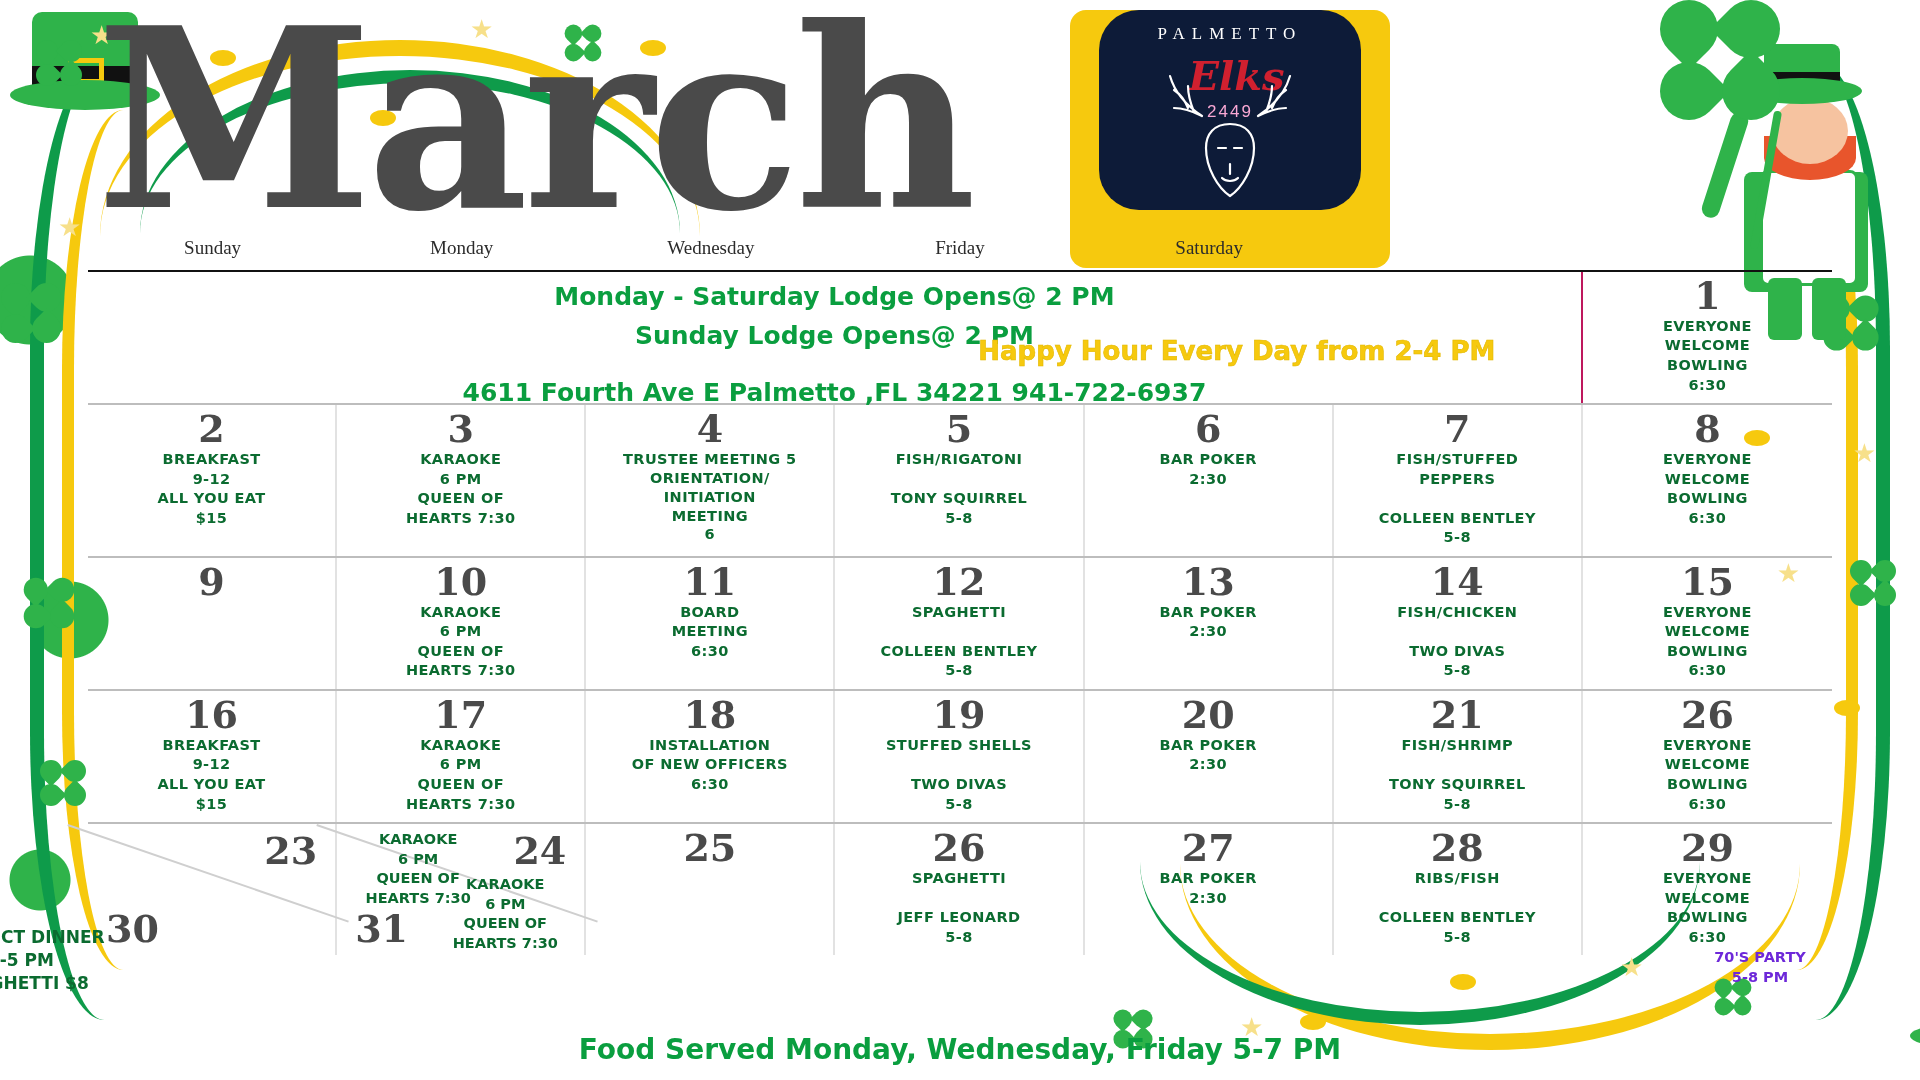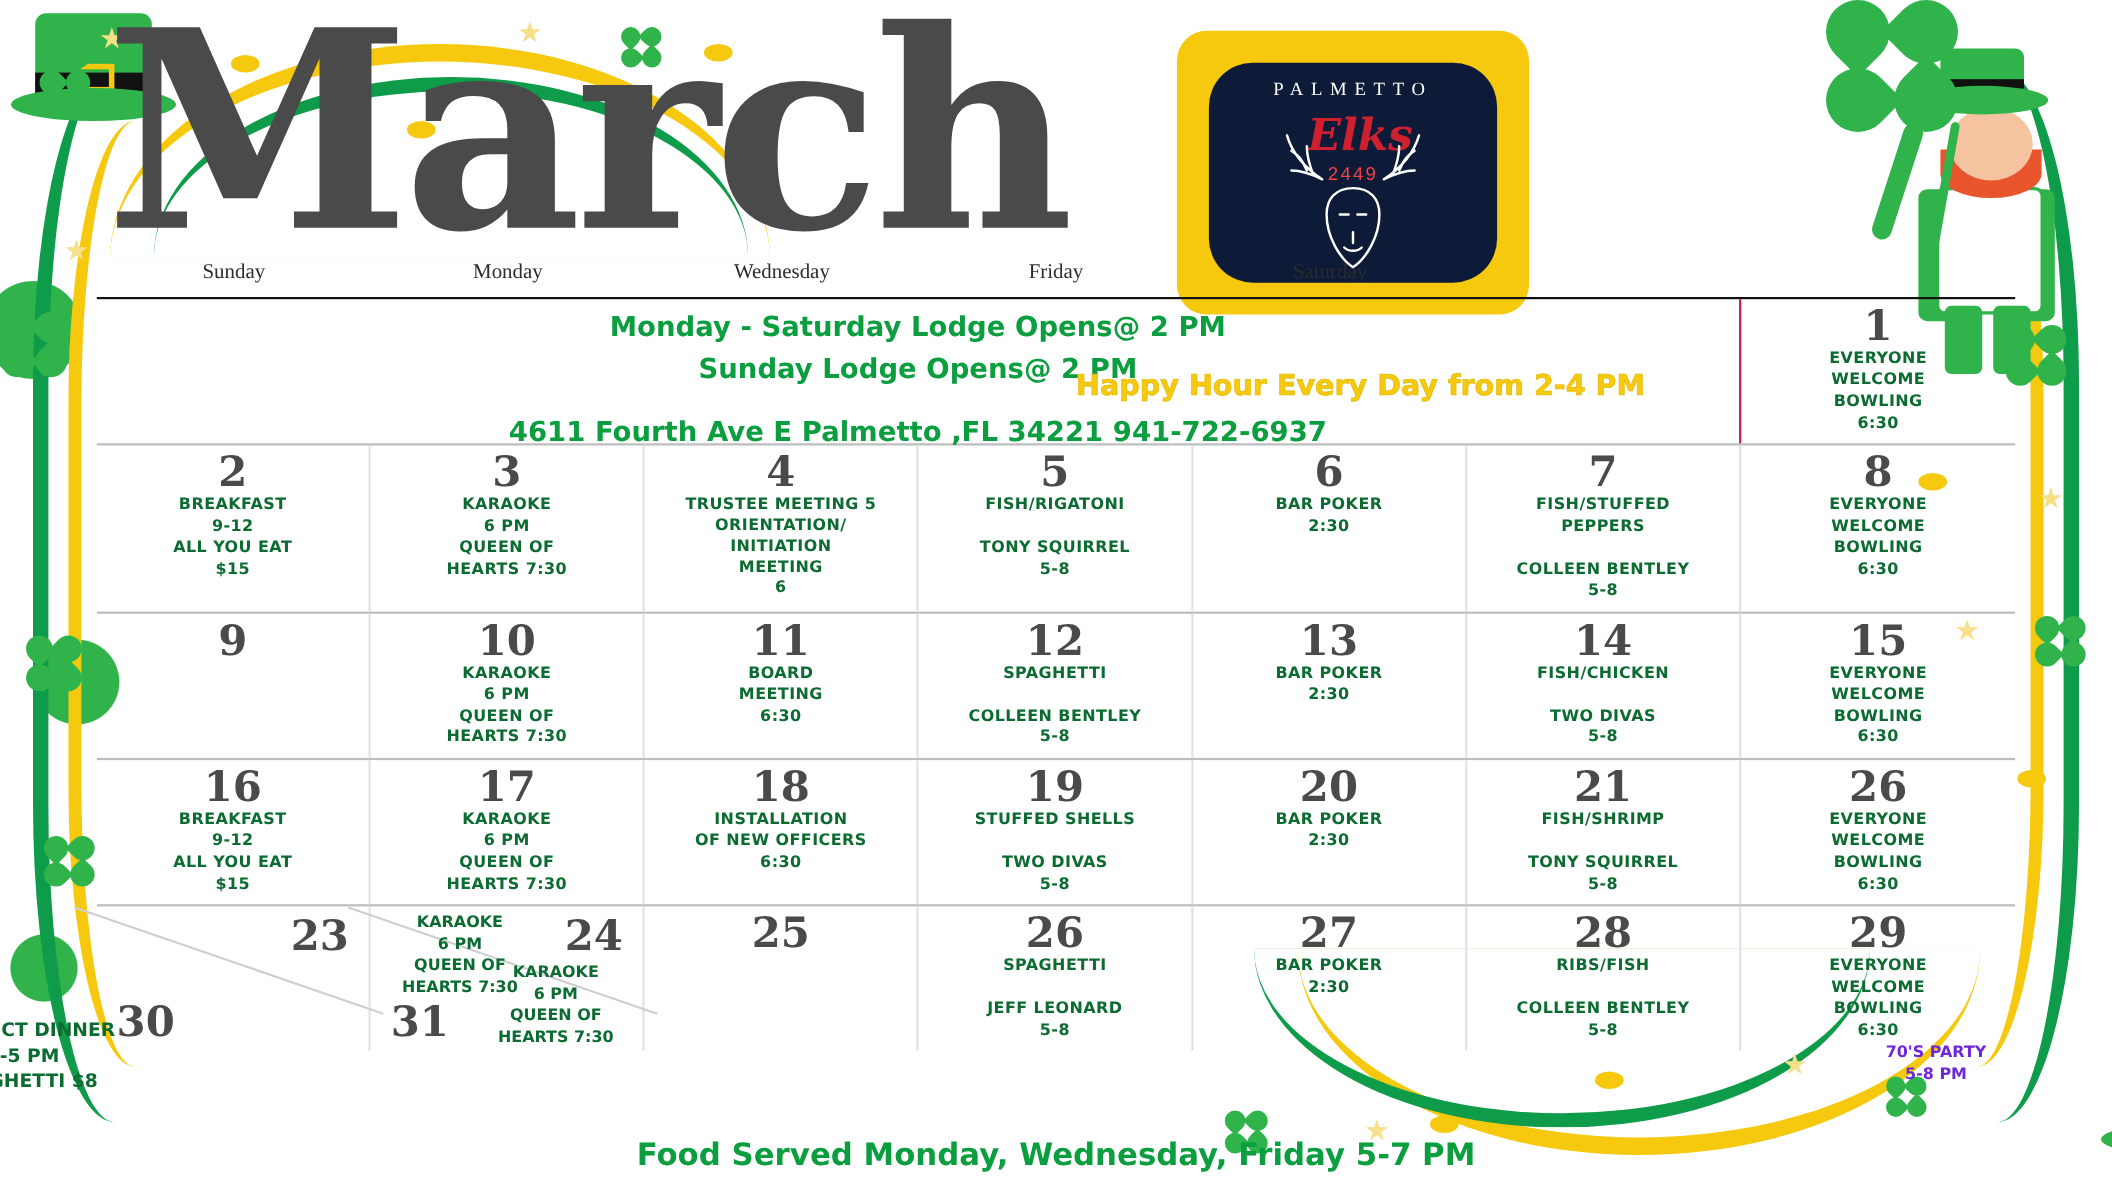--- a/index.html
+++ b/index.html
@@ -70,33 +70,33 @@
     font-family:"DejaVu Serif", serif;
     font-size:250px;font-weight:700;color:#4a4a4a;letter-spacing:-6px;
     line-height:1;
   }
   .year{
     position:absolute;left:820px;top:28px;
     font-family:"DejaVu Serif", serif;
     font-size:62px;font-weight:700;color:#4a4a4a;
   }
   .logo{
-    position:absolute;left:1070px;top:28px;width:320px;height:258px;
-    background:#f6c90e;border-radius:27px;
-    display:flex;align-items:center;justify-content:center;
+    position:absolute;left:1070px;top:10px;width:320px;height:258px;
+    background:#f6c90e;border-radius:16px;
+    display:flex;justify-content:center;
   }
   .logo-inner{
     width:262px;height:200px;background:#0d1b38;border-radius:40px;
     position:relative;display:flex;align-items:center;justify-content:center;
   }
   .logo-top{position:absolute;top:14px;width:100%;text-align:center;color:#fff;
     font-size:17px;letter-spacing:7px;font-family:"Liberation Serif", serif;}
   .logo-elks{position:absolute;top:42px;width:100%;text-align:center;color:#d0202f;
     font-family:"DejaVu Serif", serif;font-style:italic;font-size:40px;font-weight:700;margin-left:13px;}
-  .logo-num{position:absolute;top:92px;width:100%;text-align:center;color:#ef4444;
+  .logo-num{position:absolute;top:92px;width:100%;text-align:center;color:#f9a8d4;
     font-size:17px;letter-spacing:2px;}
   .elk-svg{position:absolute;top:54px;left:50%;transform:translateX(-50%);}
 
   
   .cal{position:absolute;left:88px;top:228px;width:1744px;}
   .dow-row{display:grid;grid-template-columns:repeat(7,1fr);
     border-bottom:2px solid #111;}
   .dow{
     text-align:center;font-size:19px;color:#2b2b2b;padding:9px 0 11px;
     font-family:"Liberation Serif", serif;

